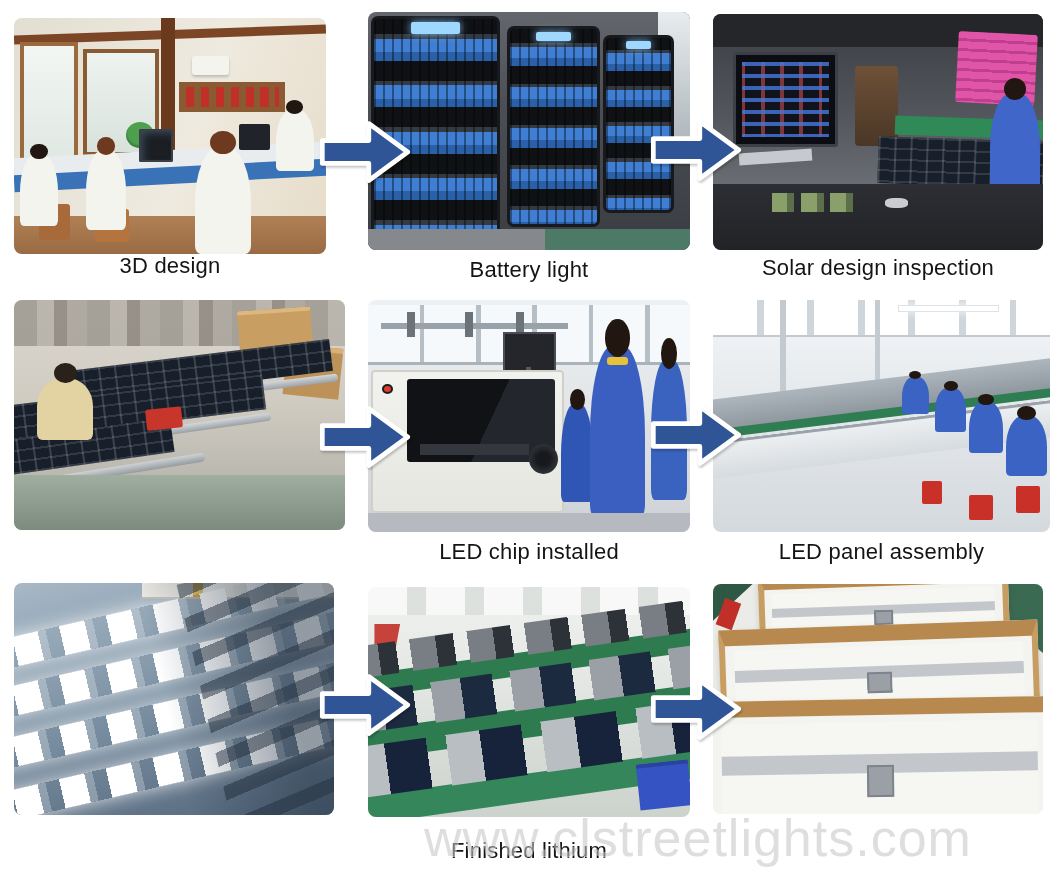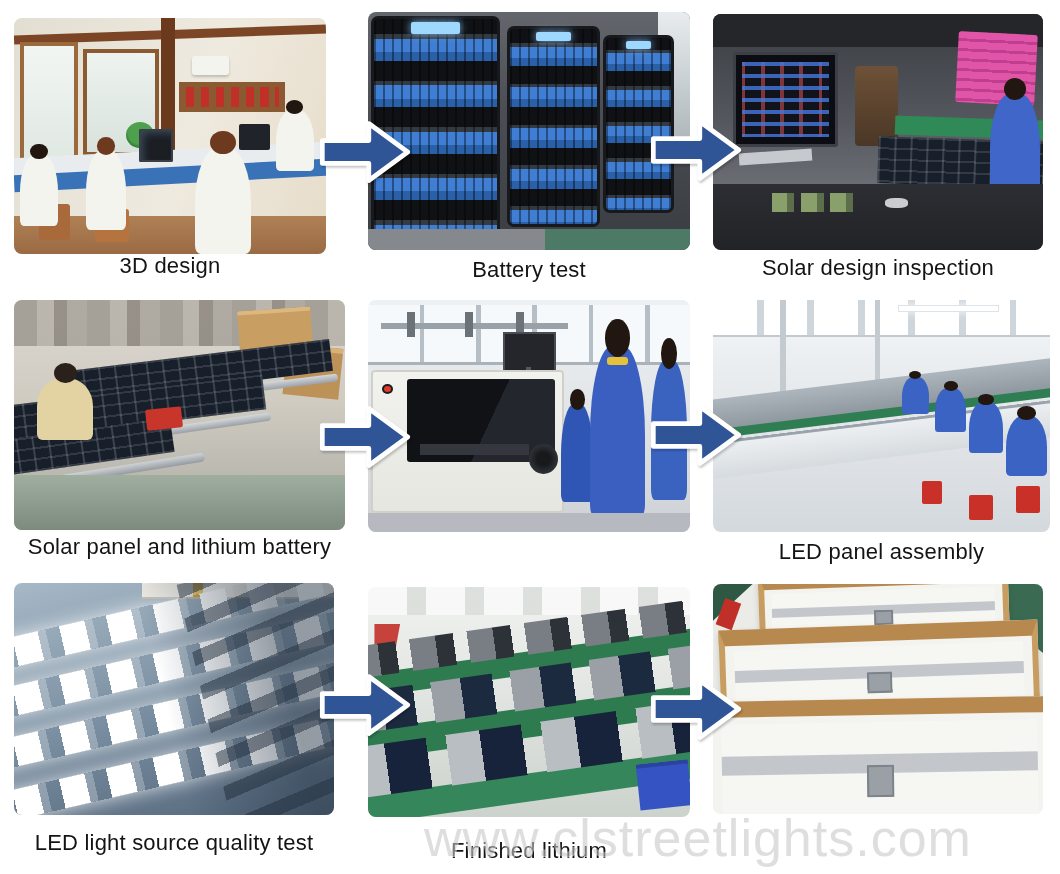--- a/index.html
+++ b/index.html
@@ -344,34 +344,33 @@
       <div class="pbox p-b1"></div>
         <div class="pbox p-b2"></div>
         <div class="pbox p-b3"></div>
     </div>
   </figure>
 
   <div class="caption" style="left:14px;top:254px;width:312px">
     <div>3D design</div>
   </div>
   <div class="caption" style="left:368px;top:258px;width:322px">
-    <div>Battery test</div>
+    <div>Battery light</div>
   </div>
   <div class="caption" style="left:713px;top:256px;width:330px">
     <div>Solar design inspection</div>
   </div>
   <div class="caption" style="left:14px;top:535px;width:331px">
-    <div>Solar panel and lithium battery</div>
+  </div>
+  <div class="caption" style="left:368px;top:540px;width:322px">
+    <div>LED chip installed</div>
   </div>
   <div class="caption" style="left:713px;top:540px;width:337px">
     <div>LED panel assembly</div>
   </div>
-  <div class="caption" style="left:14px;top:831px;width:320px">
-    <div>LED light source quality test</div>
-  </div>
   <div class="caption" style="left:368px;top:839px;width:322px">
     <div>Finished lithium</div>
   </div>
 
   <div class="arrow" style="left:319px;top:115px">
     <svg viewBox="0 0 96 78" width="92" height="74">
         <polygon points="3,27 52,27 52,9 93,39 52,69 52,51 3,51"></polygon>
       </svg>
   </div>
   <div class="arrow" style="left:650px;top:113px">

